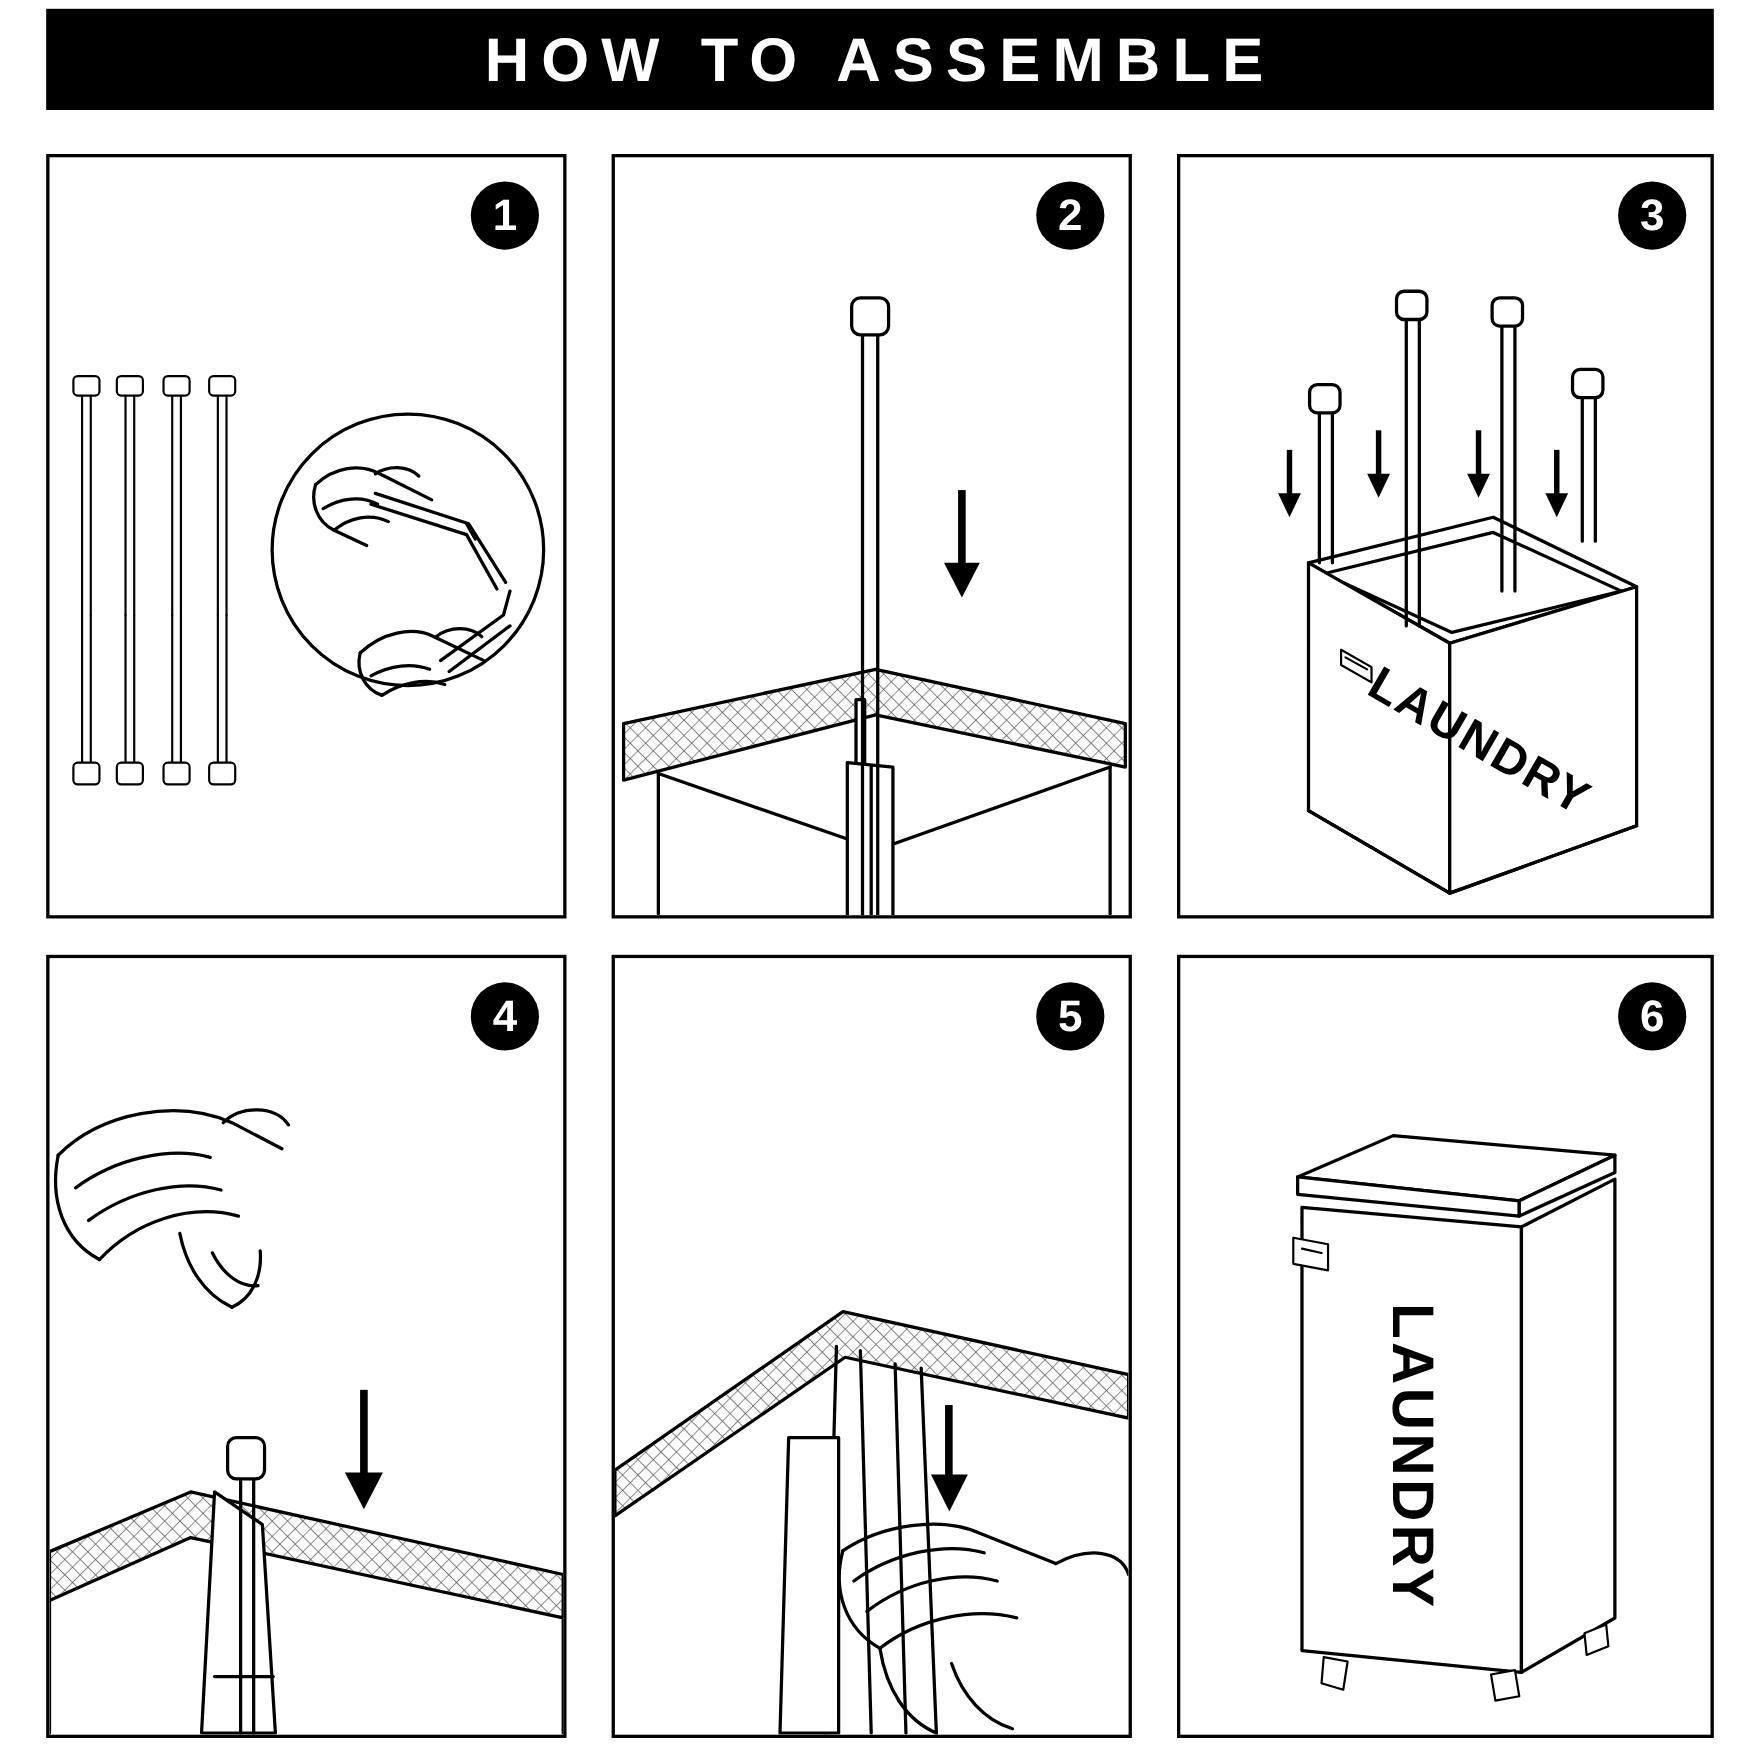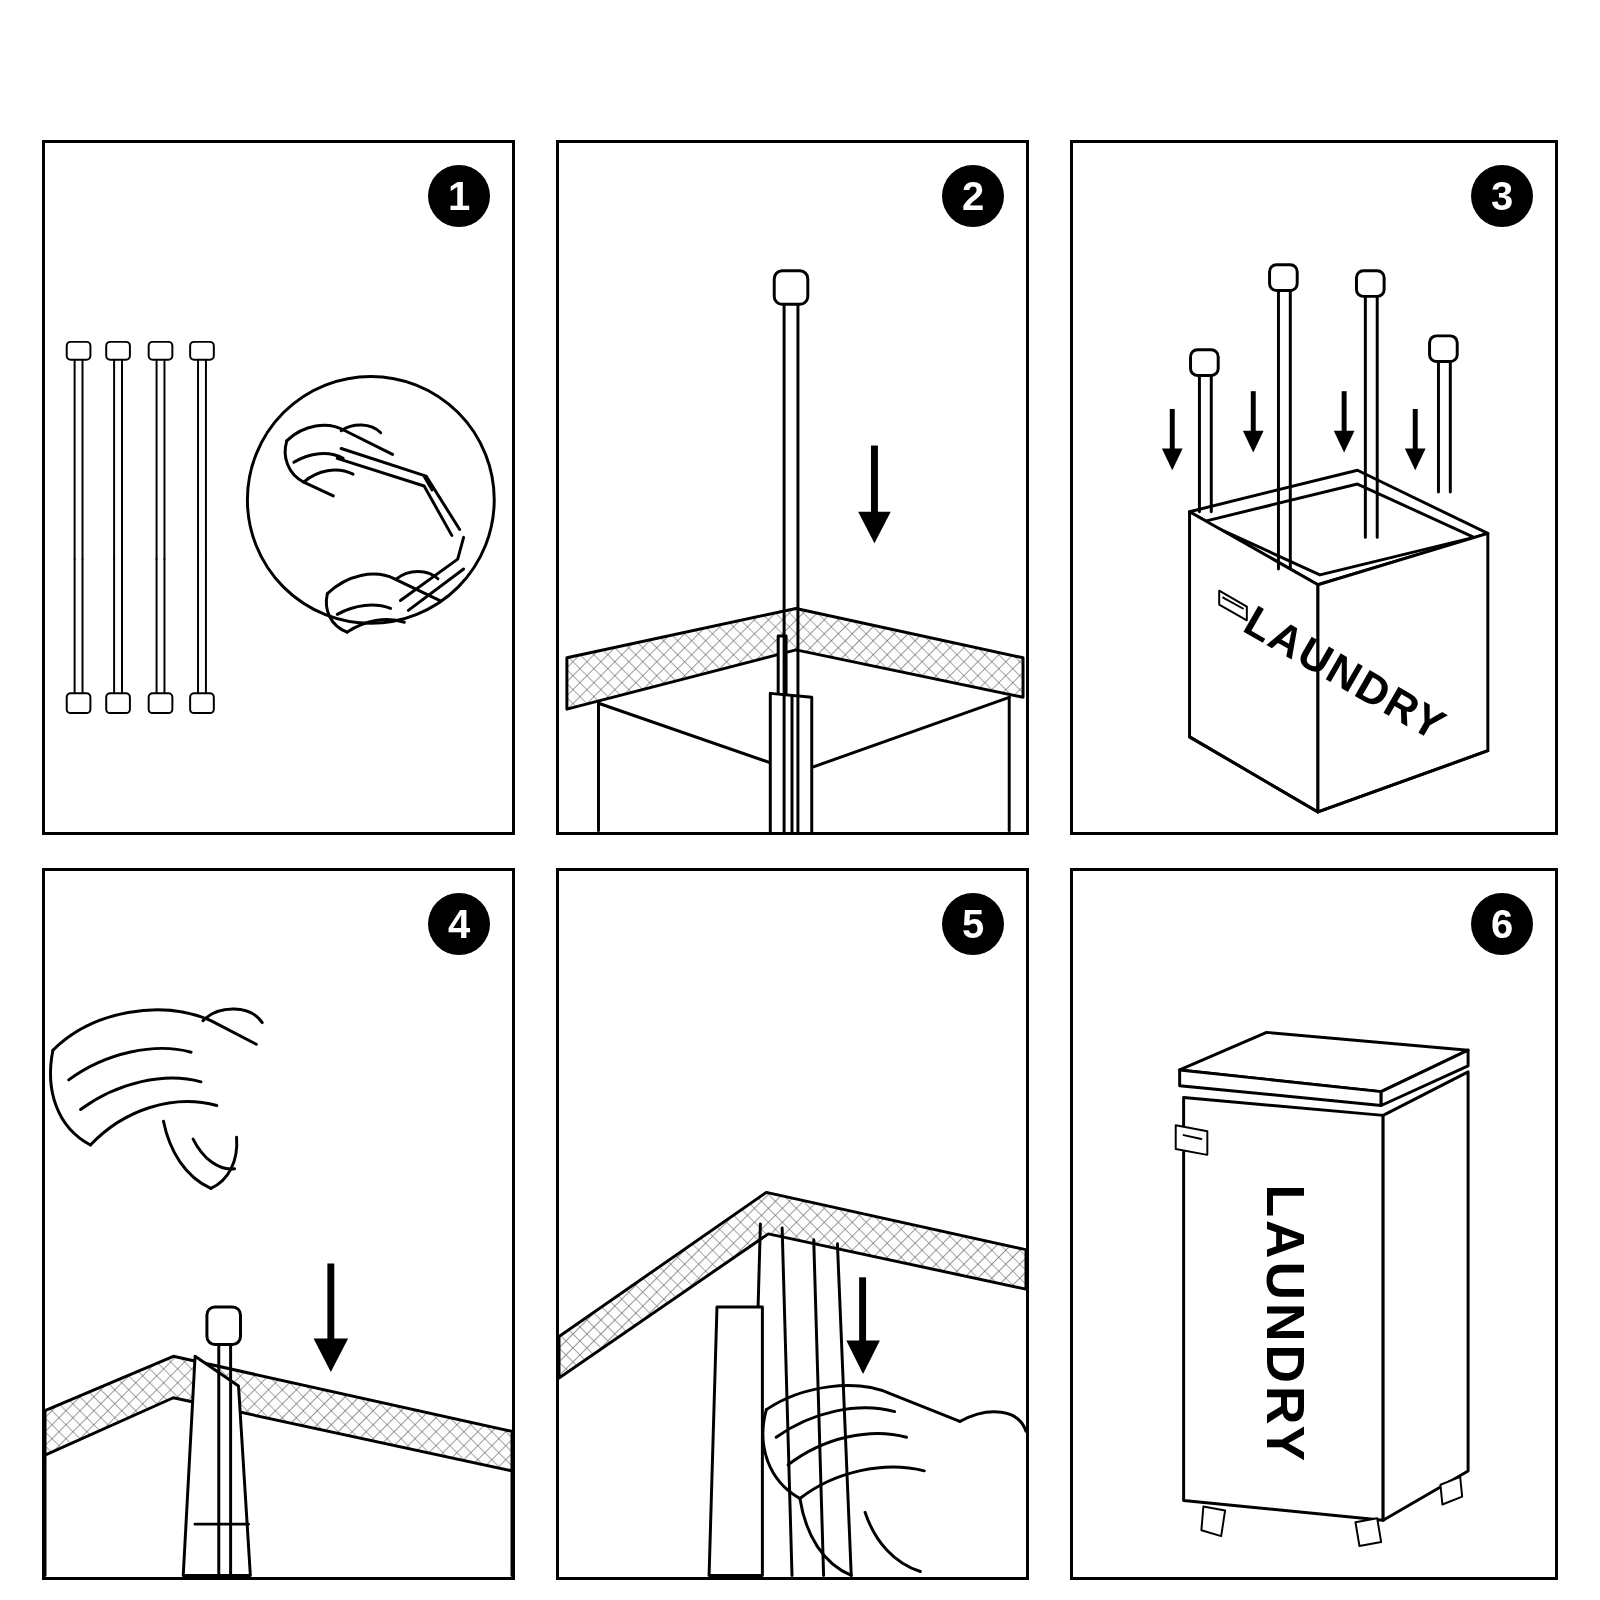--- a/index.html
+++ b/index.html
@@ -94,20 +94,23 @@
     font-family: "Liberation Sans", sans-serif;
     font-weight: bold;
     fill: #000;
   }
 </style>
 </head>
 <body>
 
 <div class="sheet">
 
+  <div class="header-bar">
+    <div class="header-title">HOW TO ASSEMBLE</div>
+  </div>
 
   <div class="grid">
 
     <div class="panel p1">
       <div class="step-badge">1</div>
       <svg class="art" viewBox="0 0 473 695">
         <defs>
           <pattern id="mesh1" width="9" height="9" patternUnits="userSpaceOnUse" patternTransform="rotate(45)">
             <rect width="9" height="9" fill="#fff"></rect>
             <path d="M0 0 L0 9 M0 0 L9 0" stroke="#444" stroke-width="1.1"></path>

